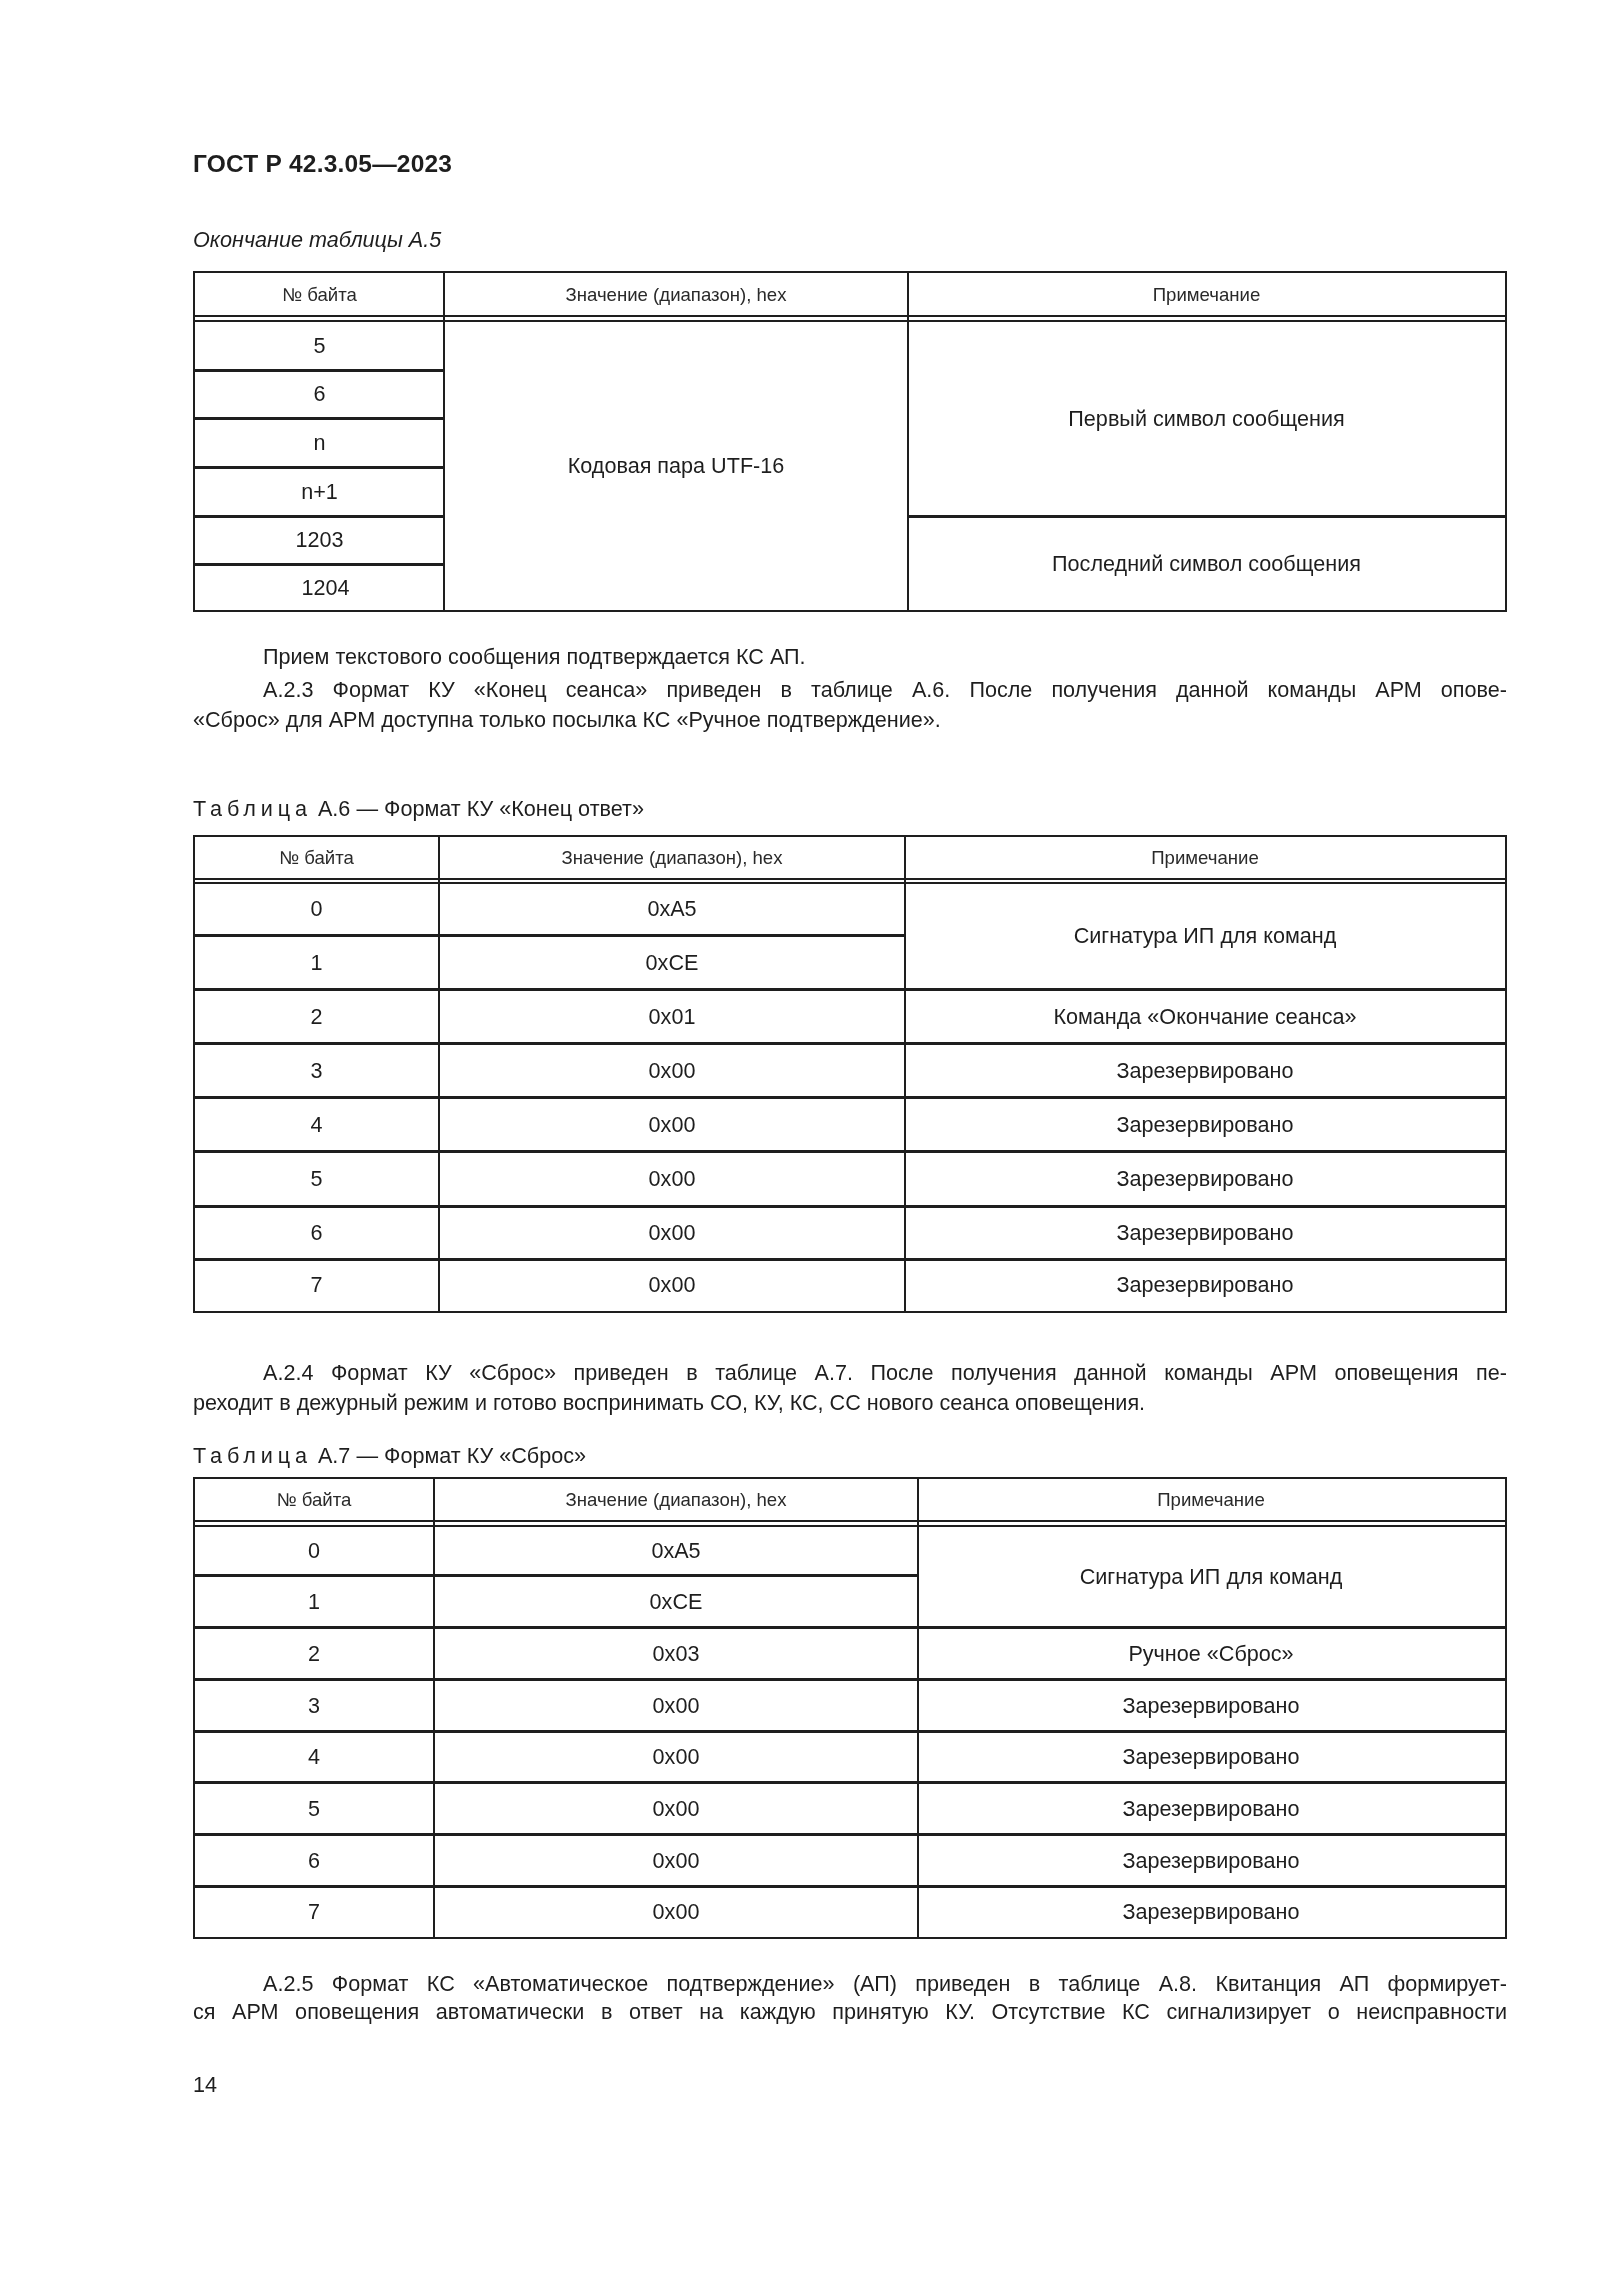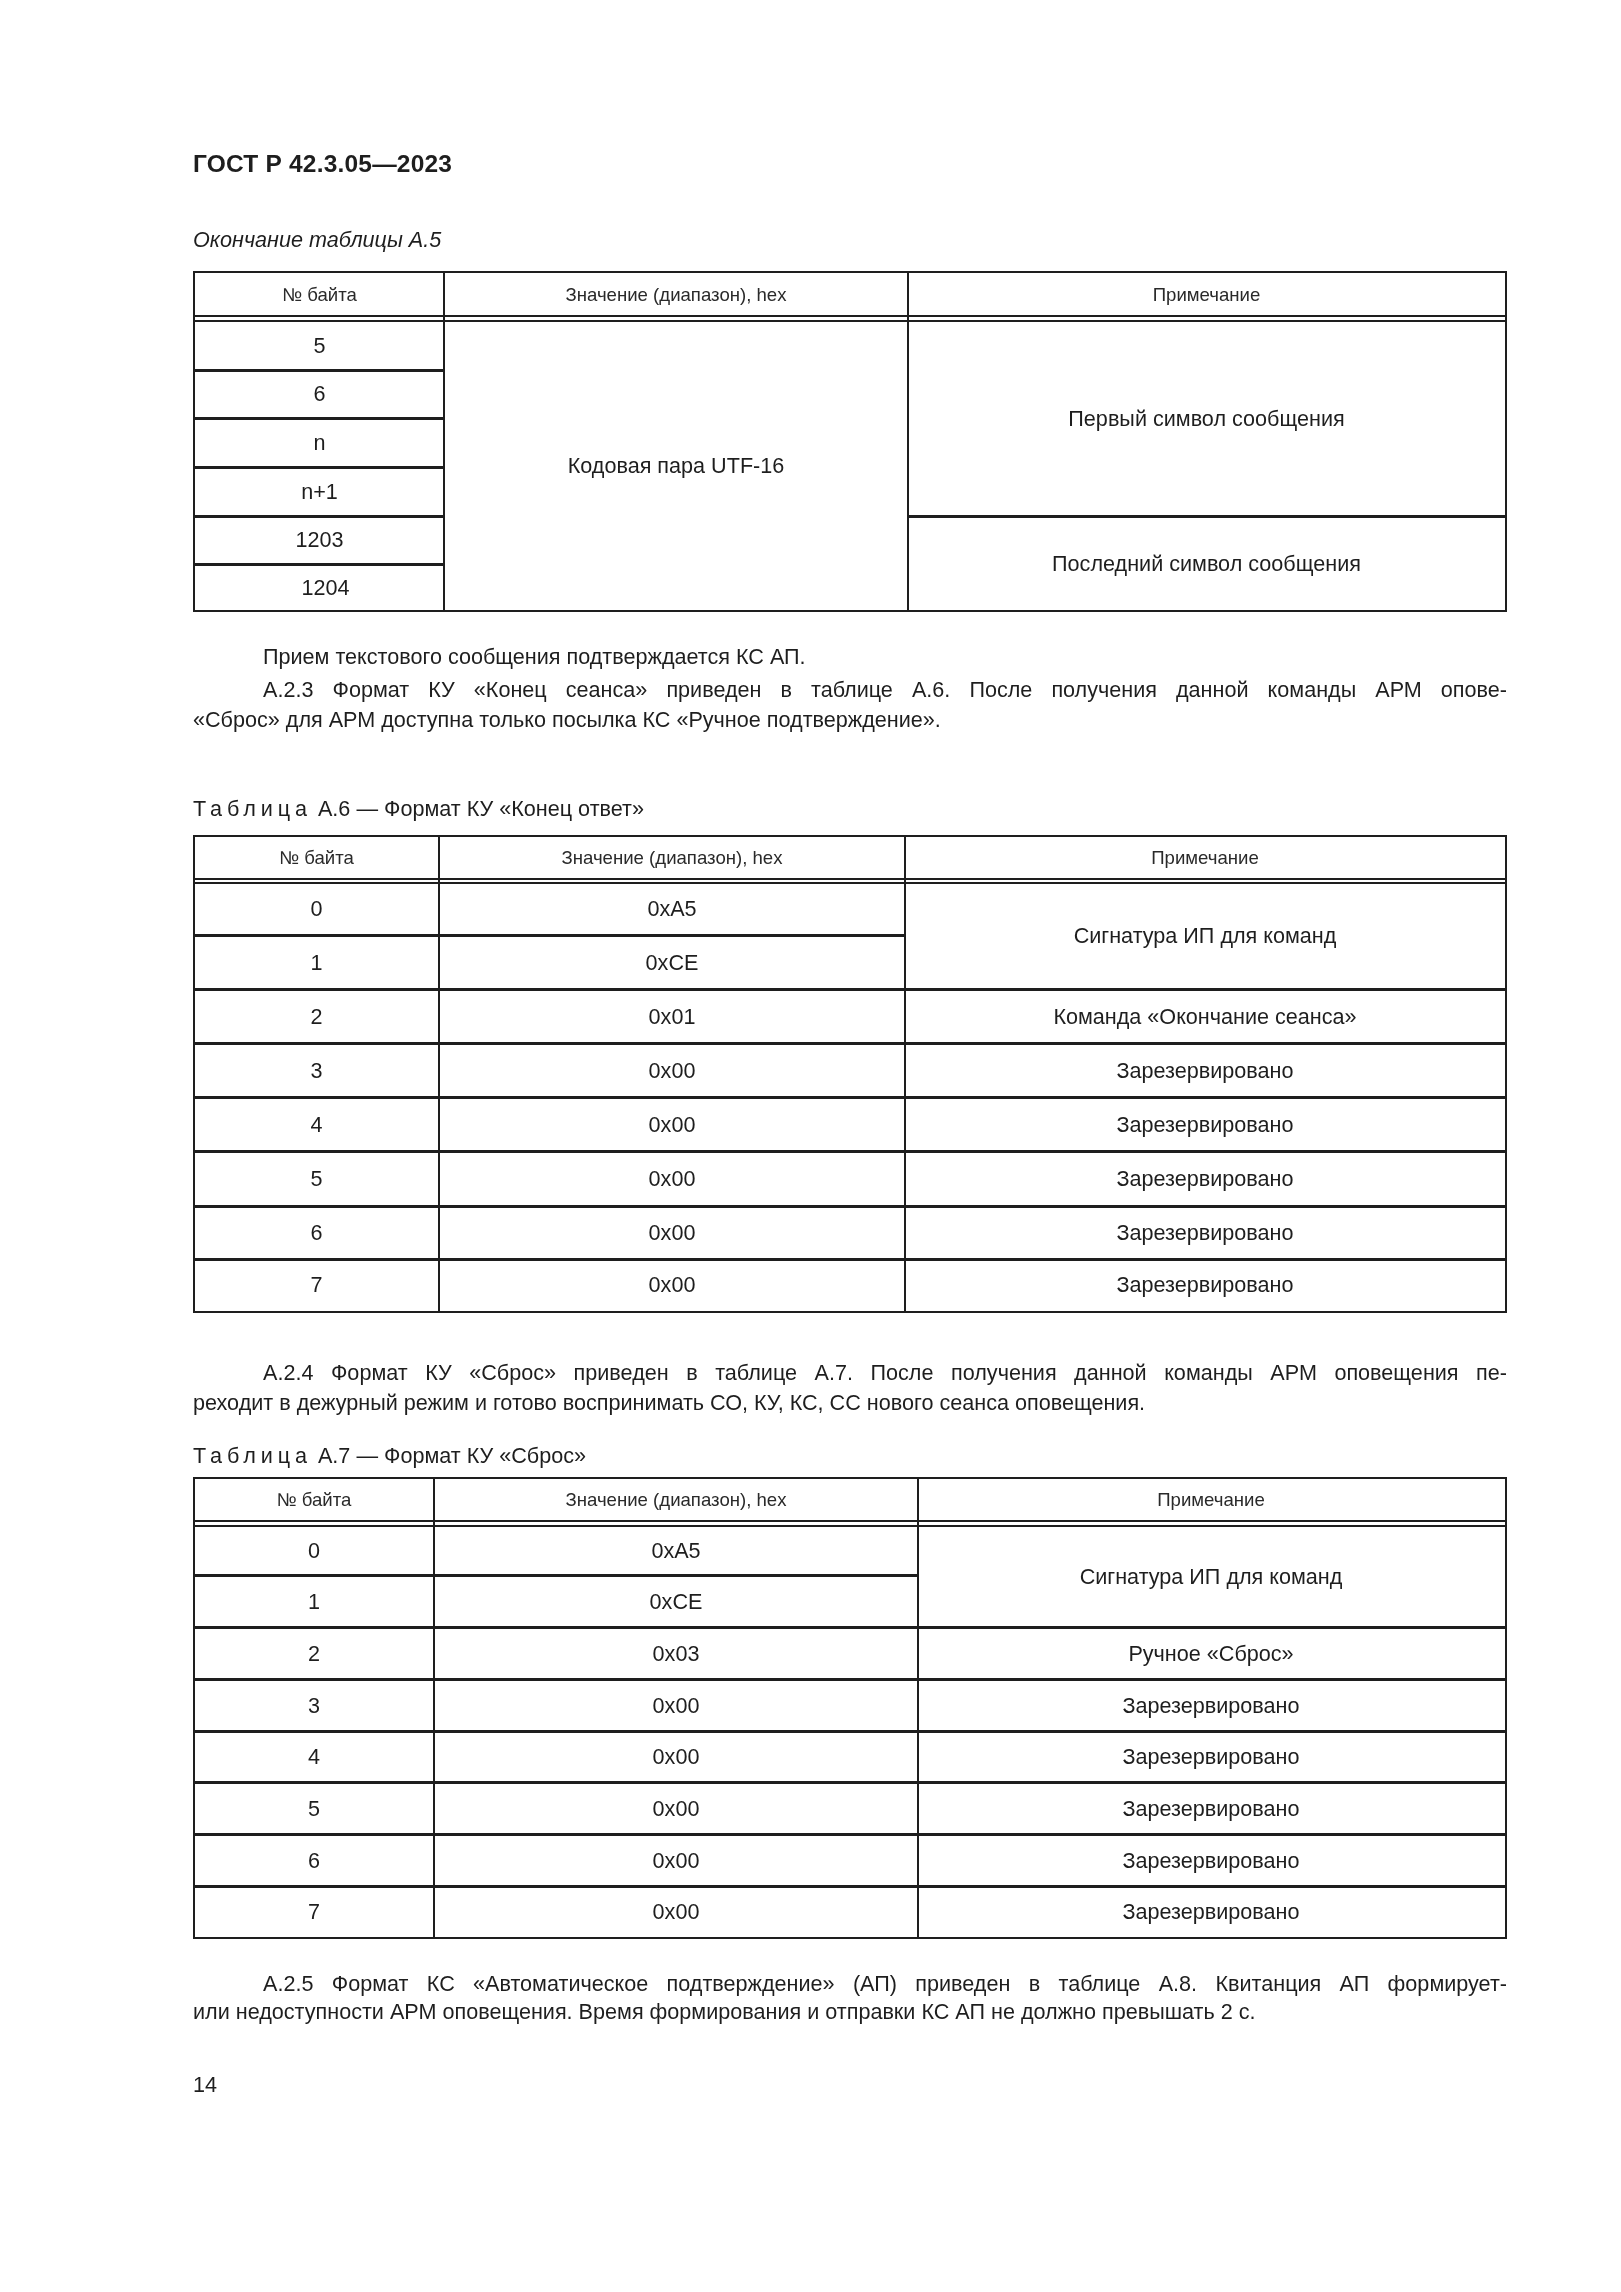--- a/index.html
+++ b/index.html
@@ -181,17 +181,17 @@
   <div class="cell" style="left:240px; top:357px; width:482px; height:49px;">0x00</div>
   <div class="cell" style="left:724px; top:357px; width:584px; height:49px;">Зарезервировано</div>
 
   <div class="cell" style="left:0; top:409px; width:238px; height:47px;">7</div>
   <div class="cell" style="left:240px; top:409px; width:482px; height:47px;">0x00</div>
   <div class="cell" style="left:724px; top:409px; width:584px; height:47px;">Зарезервировано</div>
 </div>
 
 <div class="abs para" style="top:1970px; line-height:28px;">
   <div style="text-align-last: justify;"><span class="ind"></span><span>А.2.5 Формат КС «Автоматическое подтверждение» (АП) приведен в таблице А.8. Квитанция АП формирует-</span></div>
-  <div style="text-align-last: left;"><span>или недоступности АРМ оповещения. Время формирования и отправки КС АП не должно превышать 2 с.</span></div>
+  <div style="text-align-last: justify;"><span>ся АРМ оповещения автоматически в ответ на каждую принятую КУ. Отсутствие КС сигнализирует о неисправности</span></div>
 </div>
 
 <div class="abs page-num">14</div>
 
 
 </body></html>

